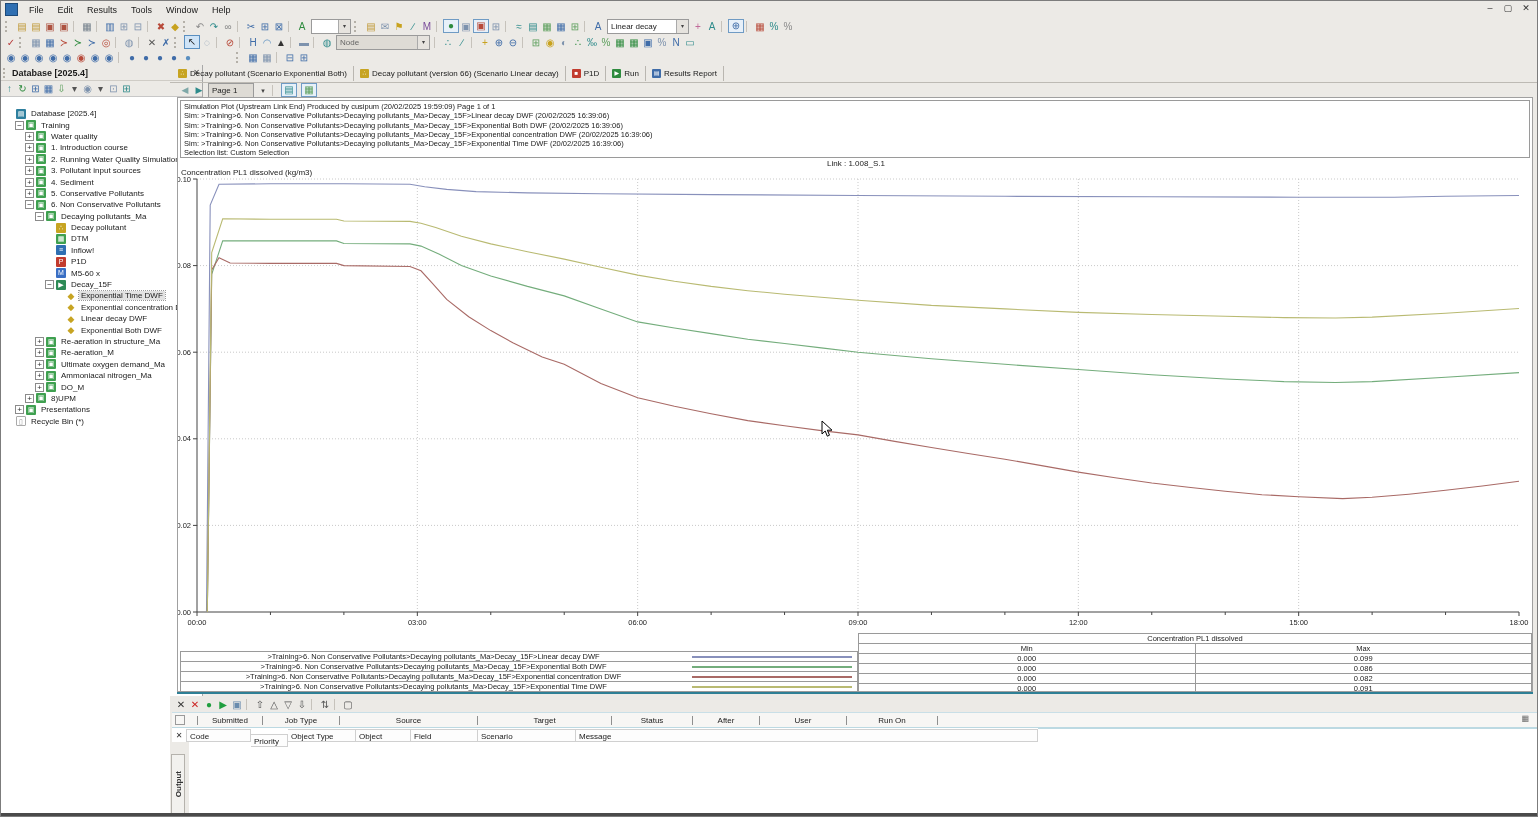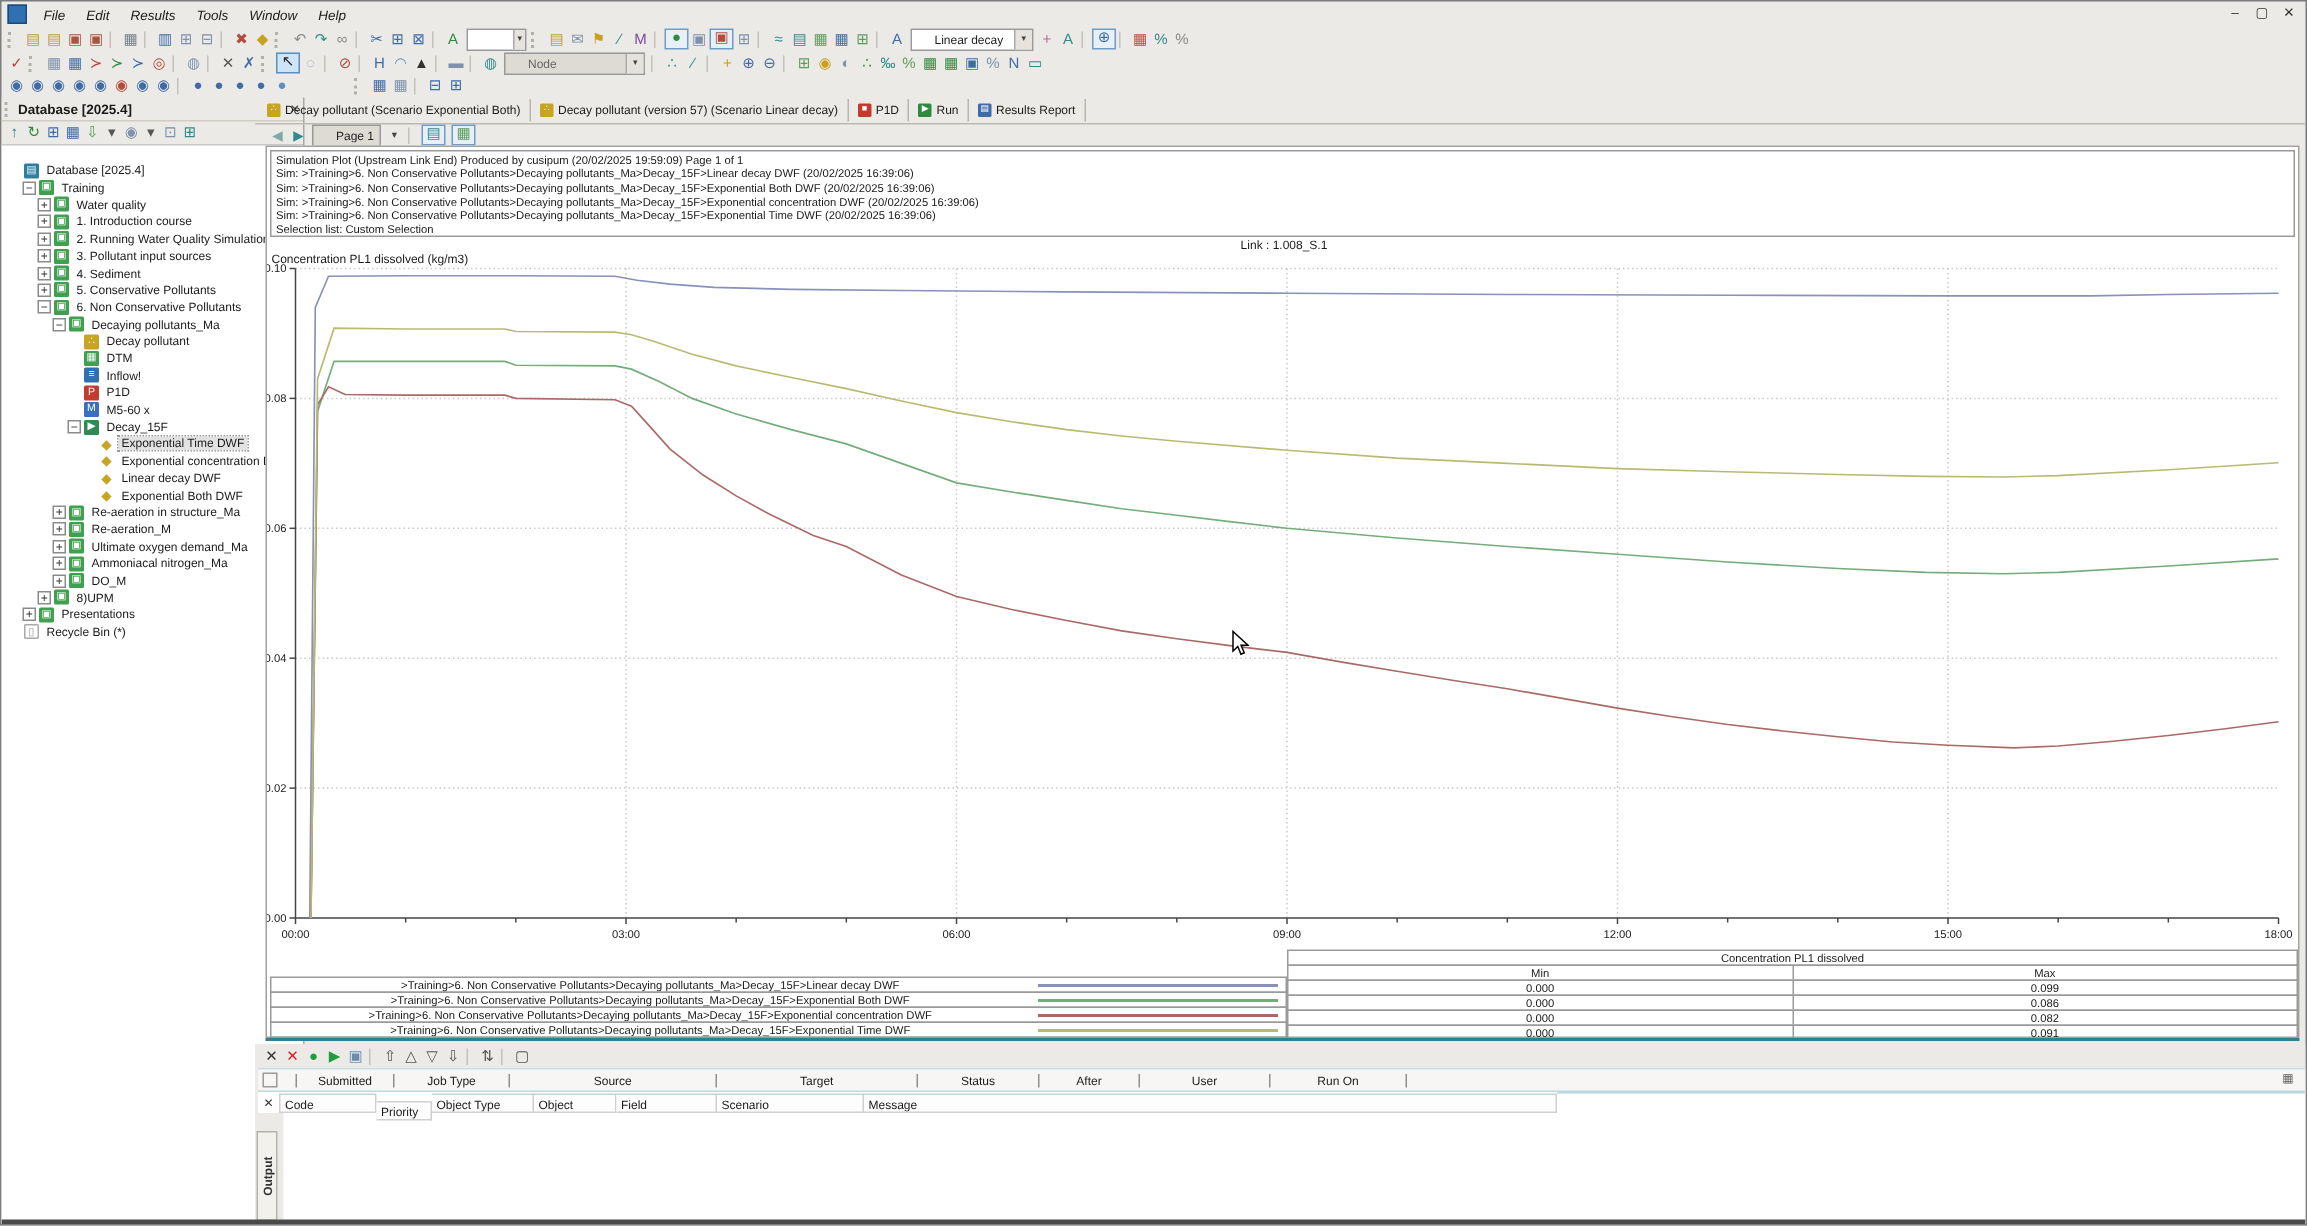--- a/index.html
+++ b/index.html
@@ -3,37 +3,37 @@
 <meta charset="utf-8">
 <style>
   html,body{margin:0;padding:0;background:#9a9a9a;}
   #root{position:relative;width:1538px;height:817px;background:#eceae6;border:1px solid #7c7c7c;
         box-sizing:border-box;overflow:hidden;font-family:"Liberation Sans",sans-serif;color:#1a1a1a;}
   #root::after{content:"";position:absolute;left:0;right:0;bottom:0;height:3px;background:#4a4a4a;}
   .abs{position:absolute;}
   
   #menubar{left:0;top:0;right:0;height:17px;display:flex;align-items:center;padding-left:3px;}
   .appicon{width:11px;height:11px;background:#2f6fb2;border:1px solid #1d4a7a;margin:0 4px 0 1px;}
-  .menuitem{font-size:9px;padding:1px 7px;cursor:default;font-style:italic;}
+  .menuitem{font-size:9px;padding:1px 7px;cursor:default;}
   #winctl{position:absolute;right:5px;top:2px;display:flex;gap:6px;font-size:9px;color:#333;}
   #winctl span{width:12px;text-align:center;}
   
   .tbar{left:0;right:0;display:flex;align-items:center;padding-left:3px;}
   #tb1{top:17px;height:16px;}
   #tb2{top:33px;height:16px;}
   #tb3{top:49px;height:15px;}
   .ic{width:14px;height:13px;font-size:10px;line-height:13px;text-align:center;display:inline-block;flex:0 0 auto;}
   .ic.box{border:1px solid #6f9bc4;background:#e7f0f9;height:12px;line-height:11px;}
   .ic.on{border:1px solid #5a8fc0;background:#cfe4f7;height:12px;line-height:11px;}
   .tbsep{flex:0 0 auto;width:4px;height:11px;border-left:1px solid #c6c2bb;margin:0 2px;}
   .tbgrip{flex:0 0 auto;width:5px;height:11px;border-left:2px dotted #b4b0a8;margin:0 3px 0 1px;}
   .tbgap{flex:0 0 auto;width:40px;}
   .combo{flex:0 0 auto;height:13px;background:#fff;border:1px solid #9a9a9a;display:flex;align-items:center;
          font-size:8px;margin:0 2px;}
-  .combo .cval{padding:0 15px;flex:1;white-space:nowrap;overflow:hidden;color:#222;}
+  .combo .cval{padding:0 3px;flex:1;white-space:nowrap;overflow:hidden;color:#222;}
   .combo .carr{width:11px;height:100%;background:#e6e3de;border-left:1px solid #aaa;font-size:6px;
                line-height:13px;text-align:center;color:#444;}
   .combo.gray{background:#dedbd5;}
   
   #sidebar{left:0;top:64px;width:169px;bottom:0;background:#eceae6;border-right:1px solid #a8a8a8;padding-left:32px;}
   #sbheader{position:absolute;left:0;top:0;right:0;height:15px;display:flex;align-items:center;
             border-bottom:1px solid #cfccc6;}
   #sbheader .grip{width:4px;height:10px;border-left:2px dotted #b4b0a8;margin:0 3px 0 2px;}
   #sbtitle{font-size:9px;font-weight:bold;flex:1;}
   .sbbtn{width:11px;font-size:8px;text-align:center;color:#444;}
@@ -415,21 +415,21 @@
   </div>
 
   <div id="rightpane" class="abs">
     <div id="tabbar">
         <div class="tab">
           <span class="tabicon" style="background: rgb(199, 164, 34);">∴</span>
           <span>Decay pollutant (Scenario Exponential Both)</span>
         </div>
         <div class="tab">
           <span class="tabicon" style="background: rgb(199, 164, 34);">∴</span>
-          <span>Decay pollutant (version 57) (Scenario Linear decay)</span>
+          <span>Decay pollutant (version 66) (Scenario Linear decay)</span>
         </div>
         <div class="tab">
           <span class="tabicon" style="background: rgb(194, 59, 46);">■</span>
           <span>P1D</span>
         </div>
         <div class="tab">
           <span class="tabicon" style="background: rgb(46, 139, 62);">▶</span>
           <span>Run</span>
         </div>
         <div class="tab">

